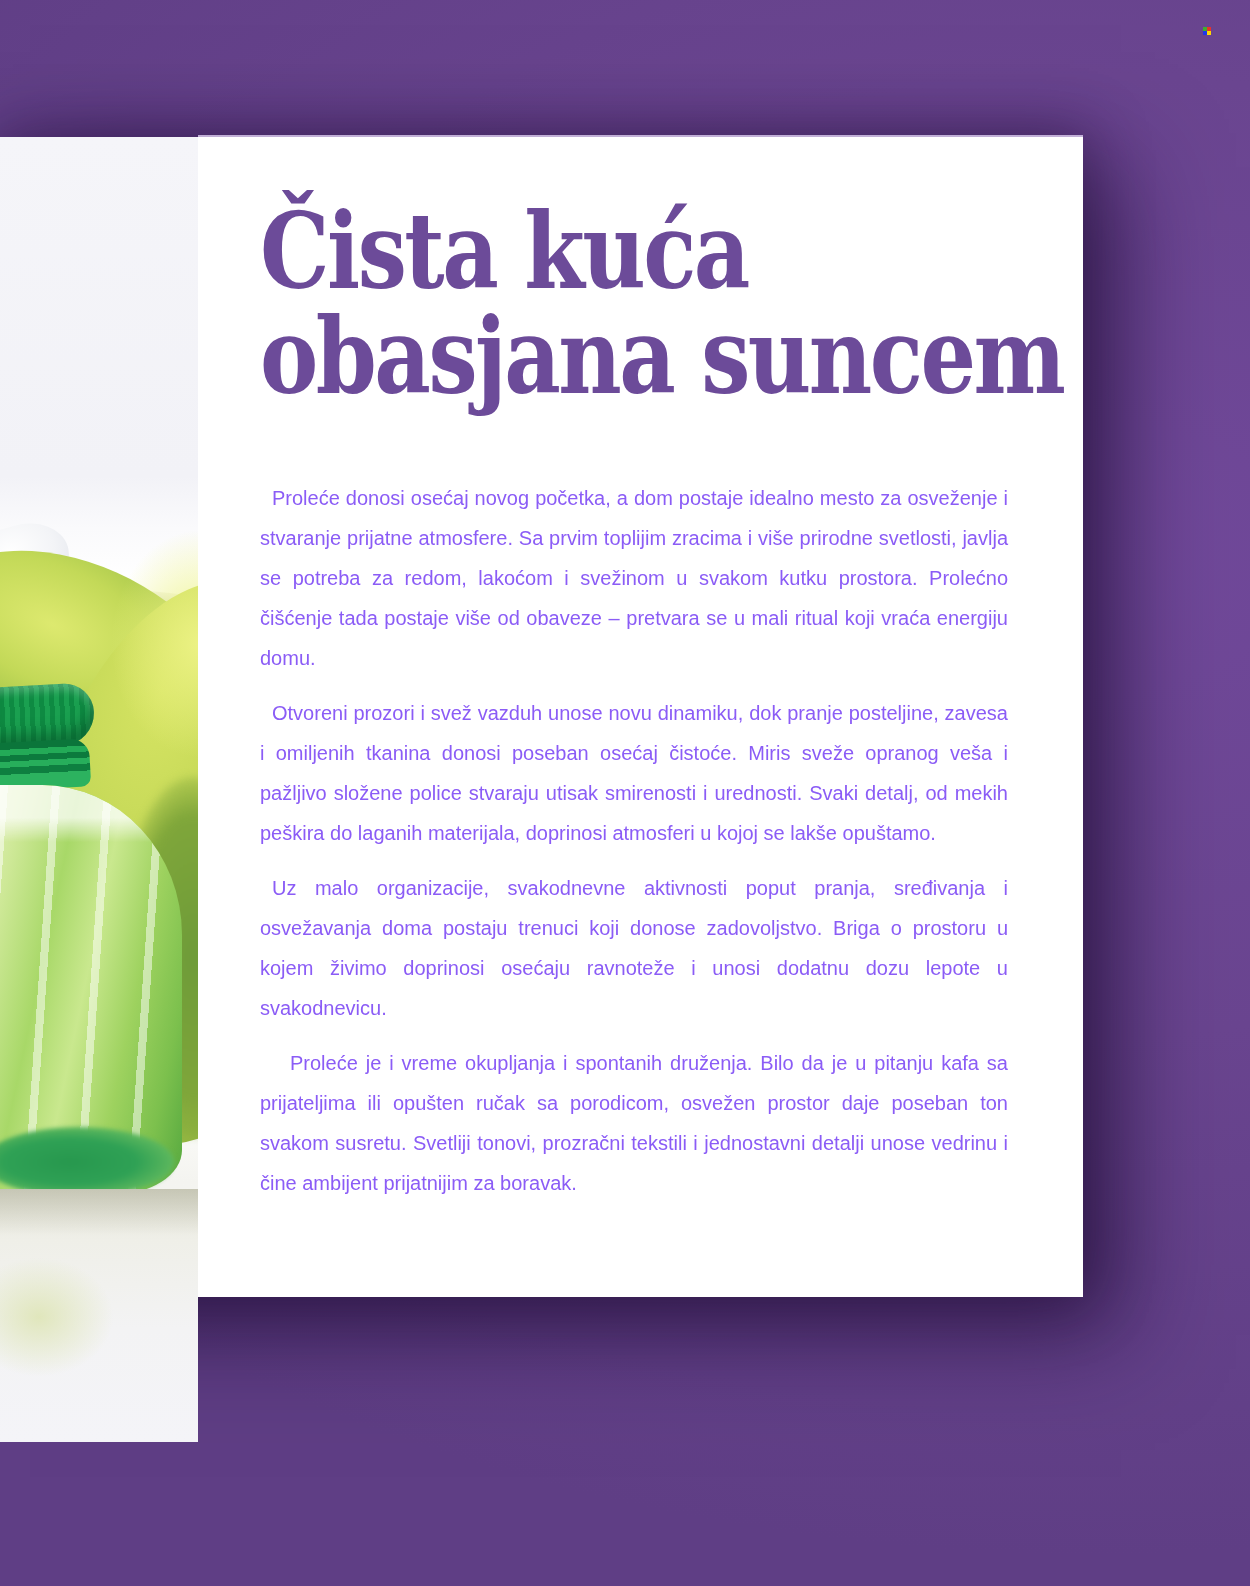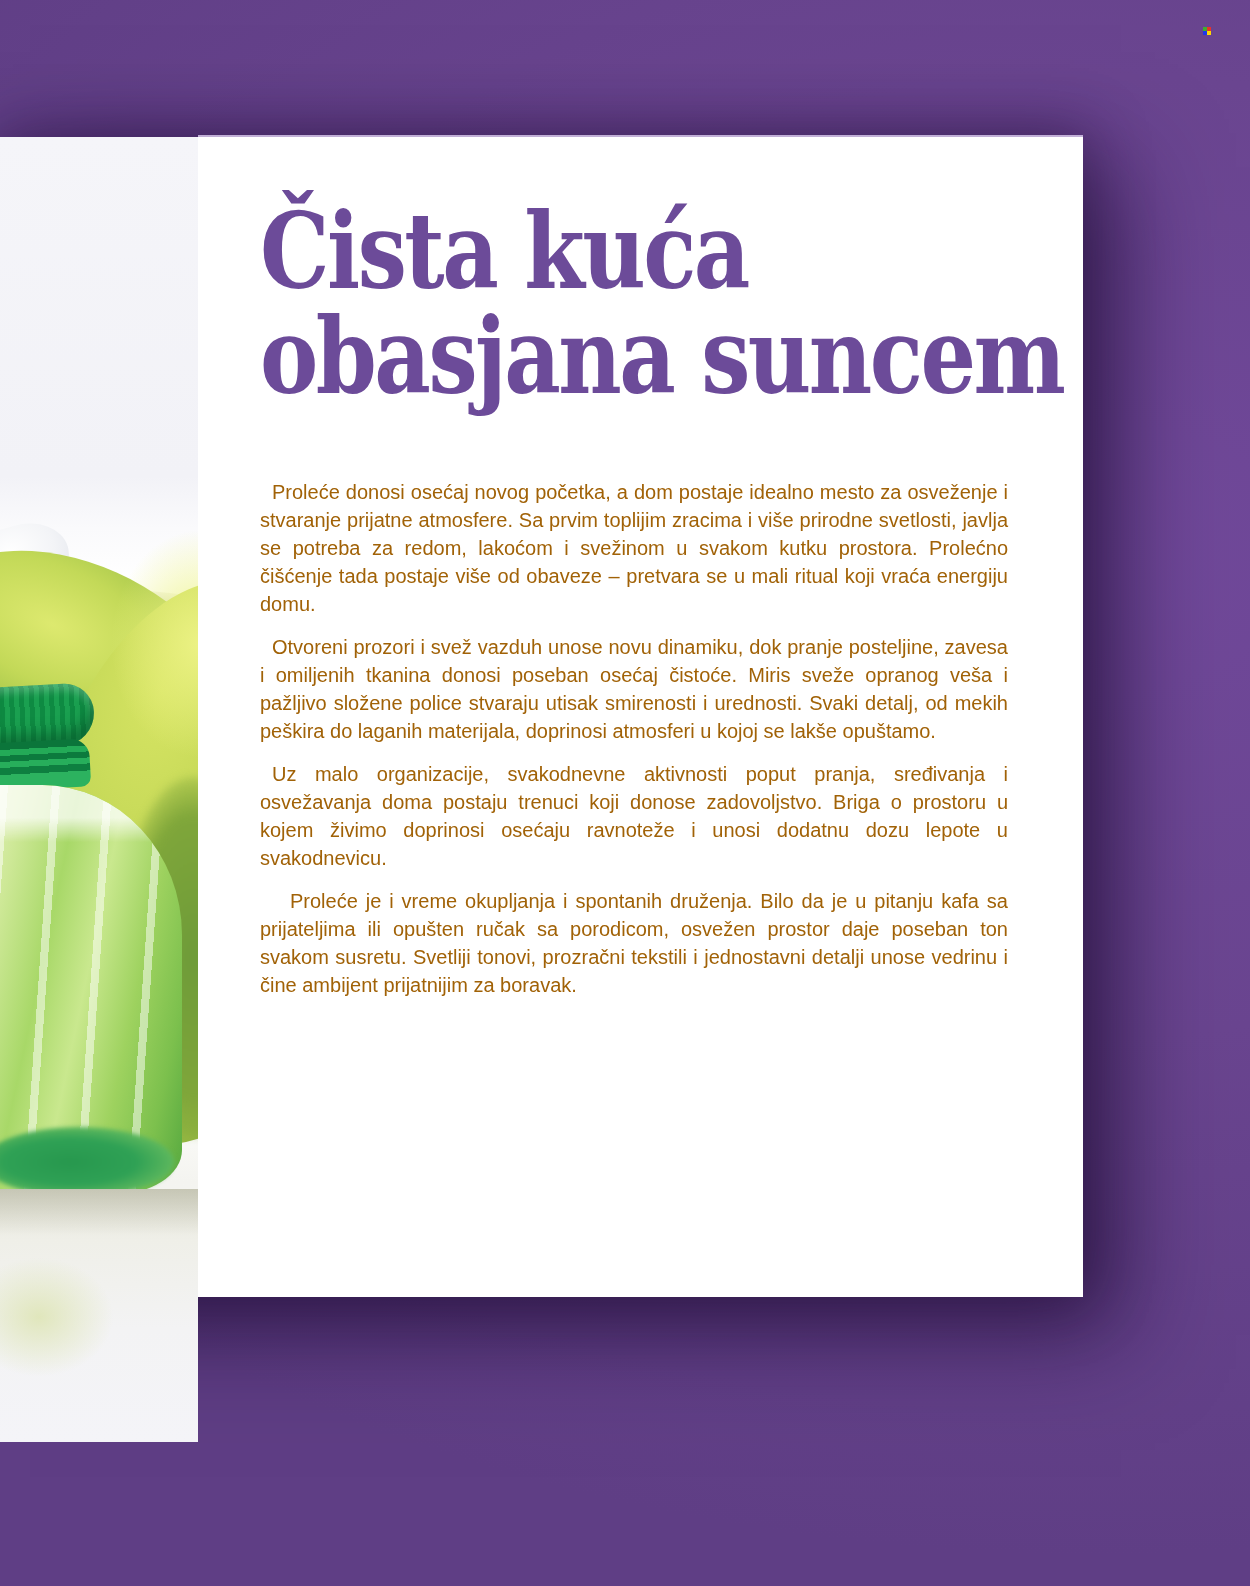--- a/index.html
+++ b/index.html
@@ -115,21 +115,21 @@
     margin:62px 0 0 0;
     font-family:"DejaVu Serif", serif; font-weight:700;
     font-size:104px; line-height:105px; letter-spacing:-3px;
     color:#6c4b99; white-space:nowrap;
     transform:scaleX(.84); transform-origin:left top;
   }
   .title span { display:block; }
   .body-text { margin-top:69px; }
   .body-text p {
     margin:0 0 15px 0;
-    font-size:20px; line-height:28px; color:#a16207;
+    font-size:20px; line-height:40px; color:#8b5cf6;
     text-align:justify; text-indent:12px;
   }
   .body-text p:last-child { text-indent:30px; }
 </style>
 </head>
 <body>
 
 <div class="canvas">
 
   <div class="marker">

